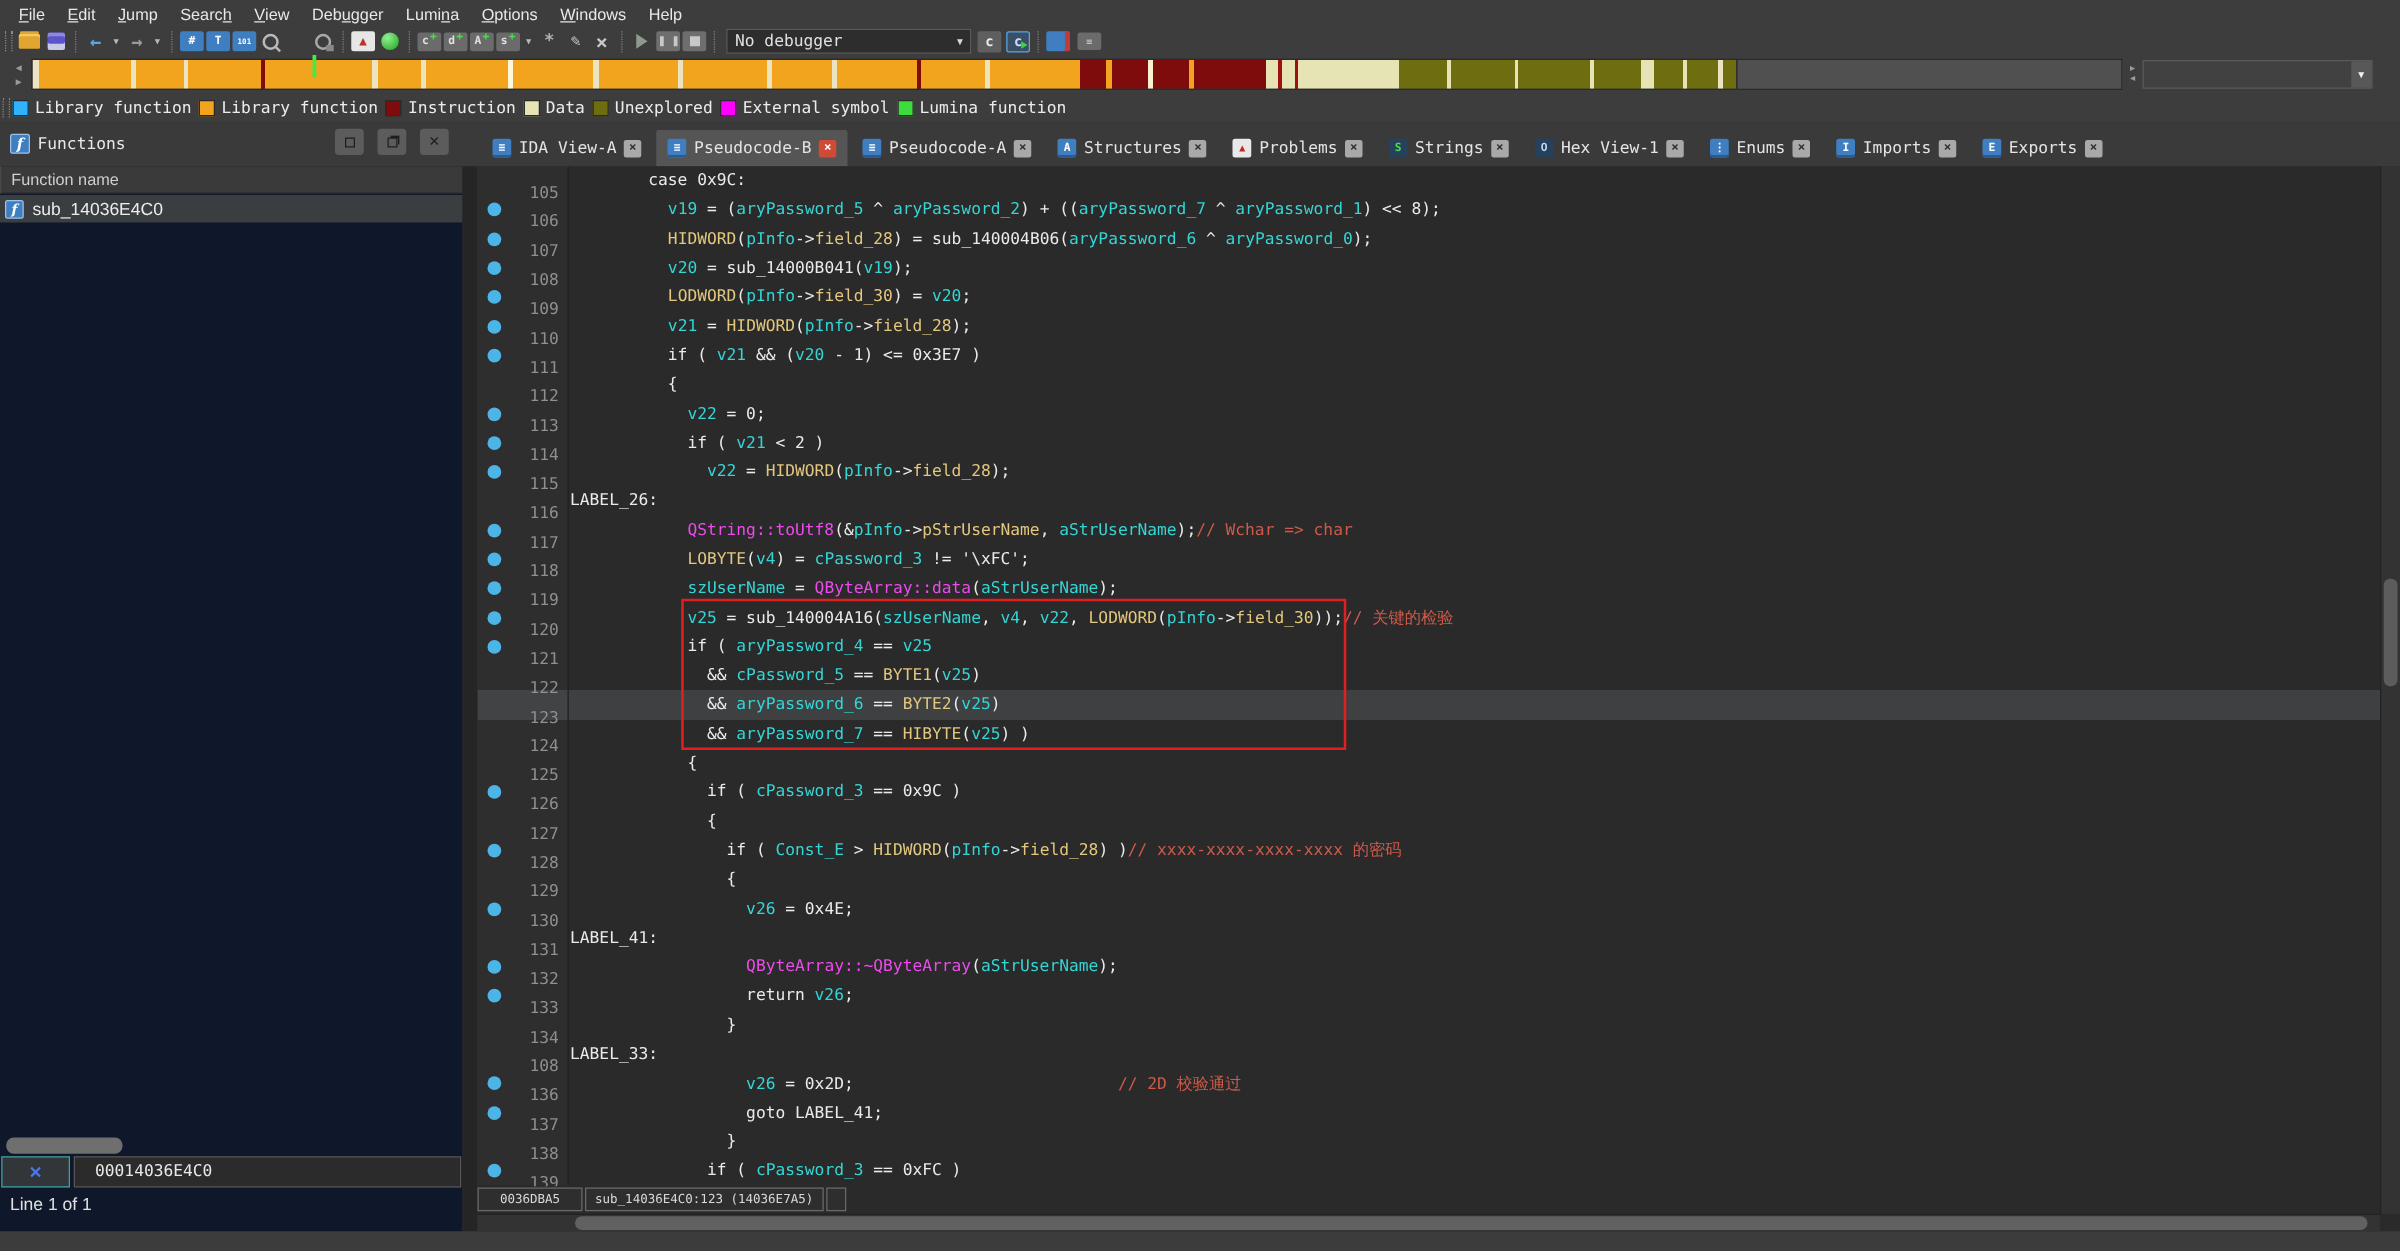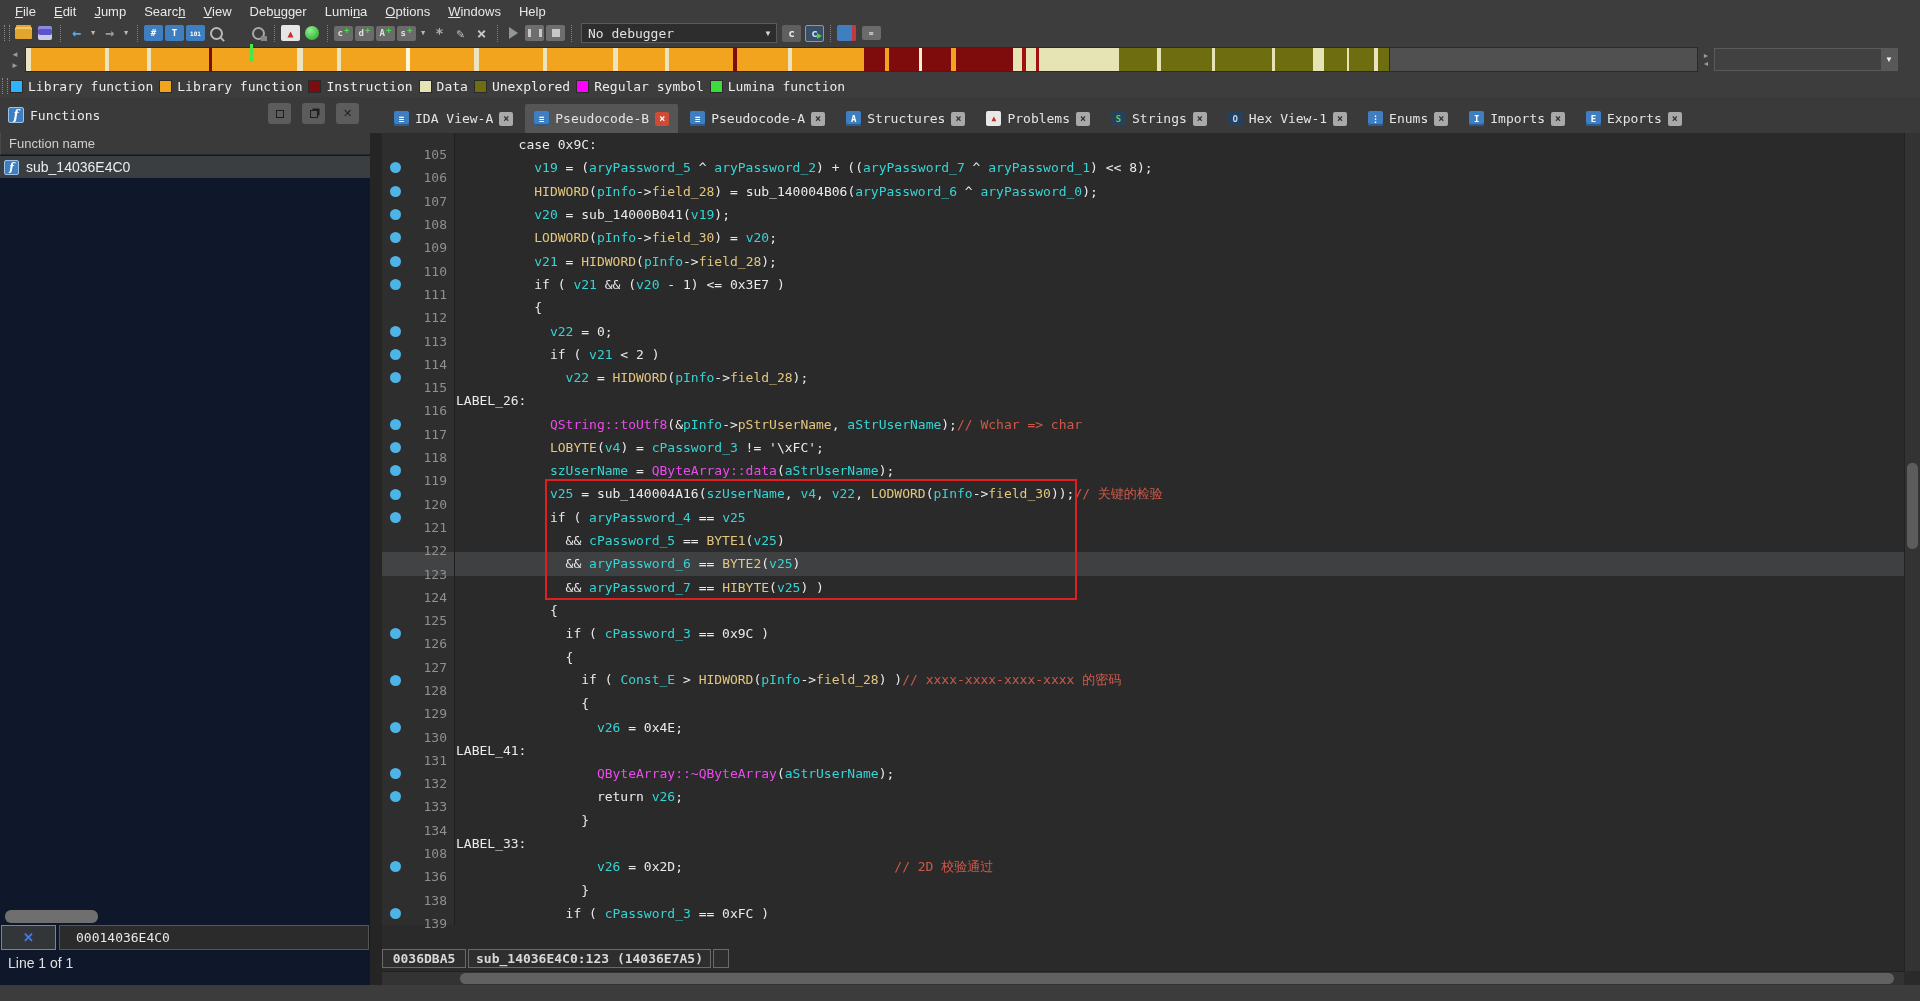--- a/index.html
+++ b/index.html
@@ -159,22 +159,22 @@
   .code-row { display:flex; height:23.3px; align-items:center; white-space:pre; }
   .code-row.hl { background:#3e4042; }
   .gutter { width:73px; flex:none; align-self:stretch; display:flex; align-items:center;
     border-right:1px solid #1f1f1f; background:rgba(255,255,255,0.02); }
   .bp-dot { width:11px; height:11px; border-radius:50%; background:#4db4e8; margin-left:8px; visibility:hidden; }
   .bp-dot.on { visibility:visible; }
   .lnum { margin-left:auto; padding-right:7px; color:#8f8f8f;margin-top:20px; }
   .ltext { padding-left:1px; }
   .red-box { position:absolute; left:163px; top:346px; width:532px; height:121px;
     border:2px solid #e02020; pointer-events:none; }
-  .code-status { position:absolute; top:816px; left:0; height:20px; display:flex; align-items:flex-start;
-    font-family:"DejaVu Sans Mono", monospace; font-size:13px; color:#d8d8d8;font-weight:bold; }
+  .code-status { position:absolute; top:816px; left:0; height:20px; display:flex; align-items:flex-end;
+    font-family:"DejaVu Sans Mono", monospace; font-size:10px; color:#d8d8d8; }
   .cs-box { height:19px; border:1px solid #6a6a6a; background:#2e2e2e; display:flex; align-items:center;
     padding:0 7px; margin-right:2px; }
   .cs-box.addr { width:84px; justify-content:center; padding:0; }
   .cs-box.mini { width:16px; padding:0; }
   .code-hscroll { position:absolute; top:838px; left:0; right:16px; height:14px; background:#333;
     border-top:1px solid #222; }
   .code-hscroll .thumb { position:absolute; top:1px; left:78px; right:10px; height:11px;
     background:#616161; border-radius:6px; }
   .vscroll { position:absolute; top:0; right:0; width:16px; height:838px; background:#333;
     border-left:1px solid #222; }
@@ -291,21 +291,21 @@
       <span class="legend-item">
         <span class="sw" style="background-color: rgb(230, 227, 180);"></span>
         <span>Data</span>
       </span>
       <span class="legend-item">
         <span class="sw" style="background-color: rgb(110, 110, 16);"></span>
         <span>Unexplored</span>
       </span>
       <span class="legend-item">
         <span class="sw" style="background-color: rgb(255, 0, 255);"></span>
-        <span>Regular symbol</span>
+        <span>External symbol</span>
       </span>
       <span class="legend-item">
         <span class="sw" style="background-color: rgb(61, 220, 61);"></span>
         <span>Lumina function</span>
       </span>
     </div>
 
   <div class="tabrow">
     <div class="fn-title">
       <span class="f-ic">f</span>
@@ -416,20 +416,21 @@
         <div class="code-row"><div class="gutter"><span class="bp-dot"></span><span class="lnum">127</span></div><div class="ltext"><span style="color: rgb(234, 234, 234);">              {</span></div></div>
         <div class="code-row"><div class="gutter"><span class="bp-dot on"></span><span class="lnum">128</span></div><div class="ltext"><span style="color: rgb(234, 234, 234);">                if ( </span><span style="color: rgb(53, 213, 213);">Const_E</span><span style="color: rgb(234, 234, 234);"> &gt; </span><span style="color: rgb(227, 199, 126);">HIDWORD</span><span style="color: rgb(234, 234, 234);">(</span><span style="color: rgb(53, 213, 213);">pInfo</span><span style="color: rgb(234, 234, 234);">-&gt;</span><span style="color: rgb(227, 199, 126);">field_28</span><span style="color: rgb(234, 234, 234);">) )</span><span style="color: rgb(205, 90, 74);">// xxxx-xxxx-xxxx-xxxx 的密码</span></div></div>
         <div class="code-row"><div class="gutter"><span class="bp-dot"></span><span class="lnum">129</span></div><div class="ltext"><span style="color: rgb(234, 234, 234);">                {</span></div></div>
         <div class="code-row"><div class="gutter"><span class="bp-dot on"></span><span class="lnum">130</span></div><div class="ltext"><span style="color: rgb(234, 234, 234);">                  </span><span style="color: rgb(53, 213, 213);">v26</span><span style="color: rgb(234, 234, 234);"> = 0x4E;</span></div></div>
         <div class="code-row"><div class="gutter"><span class="bp-dot"></span><span class="lnum">131</span></div><div class="ltext"><span style="color: rgb(234, 234, 234);">LABEL_41:</span></div></div>
         <div class="code-row"><div class="gutter"><span class="bp-dot on"></span><span class="lnum">132</span></div><div class="ltext"><span style="color: rgb(234, 234, 234);">                  </span><span style="color: rgb(236, 75, 236);">QByteArray::~QByteArray</span><span style="color: rgb(234, 234, 234);">(</span><span style="color: rgb(53, 213, 213);">aStrUserName</span><span style="color: rgb(234, 234, 234);">);</span></div></div>
         <div class="code-row"><div class="gutter"><span class="bp-dot on"></span><span class="lnum">133</span></div><div class="ltext"><span style="color: rgb(234, 234, 234);">                  return </span><span style="color: rgb(53, 213, 213);">v26</span><span style="color: rgb(234, 234, 234);">;</span></div></div>
         <div class="code-row"><div class="gutter"><span class="bp-dot"></span><span class="lnum">134</span></div><div class="ltext"><span style="color: rgb(234, 234, 234);">                }</span></div></div>
         <div class="code-row"><div class="gutter"><span class="bp-dot"></span><span class="lnum">108</span></div><div class="ltext"><span style="color: rgb(234, 234, 234);">LABEL_33:</span></div></div>
         <div class="code-row"><div class="gutter"><span class="bp-dot on"></span><span class="lnum">136</span></div><div class="ltext"><span style="color: rgb(234, 234, 234);">                  </span><span style="color: rgb(53, 213, 213);">v26</span><span style="color: rgb(234, 234, 234);"> = 0x2D;                           </span><span style="color: rgb(205, 90, 74);">// 2D 校验通过</span></div></div>
+        <div class="code-row"><div class="gutter"><span class="bp-dot on"></span><span class="lnum">137</span></div><div class="ltext"><span style="color: rgb(234, 234, 234);">                  goto LABEL_41;</span></div></div>
         <div class="code-row"><div class="gutter"><span class="bp-dot"></span><span class="lnum">138</span></div><div class="ltext"><span style="color: rgb(234, 234, 234);">                }</span></div></div>
         <div class="code-row"><div class="gutter"><span class="bp-dot on"></span><span class="lnum">139</span></div><div class="ltext"><span style="color: rgb(234, 234, 234);">              if ( </span><span style="color: rgb(53, 213, 213);">cPassword_3</span><span style="color: rgb(234, 234, 234);"> == 0xFC )</span></div></div>
       </div>
     <div class="red-box"></div>
     <div class="code-status">
       <span class="cs-box addr">0036DBA5</span>
       <span class="cs-box">sub_14036E4C0:123 (14036E7A5)</span>
       <span class="cs-box mini"></span>
     </div>
     <div class="code-hscroll">

